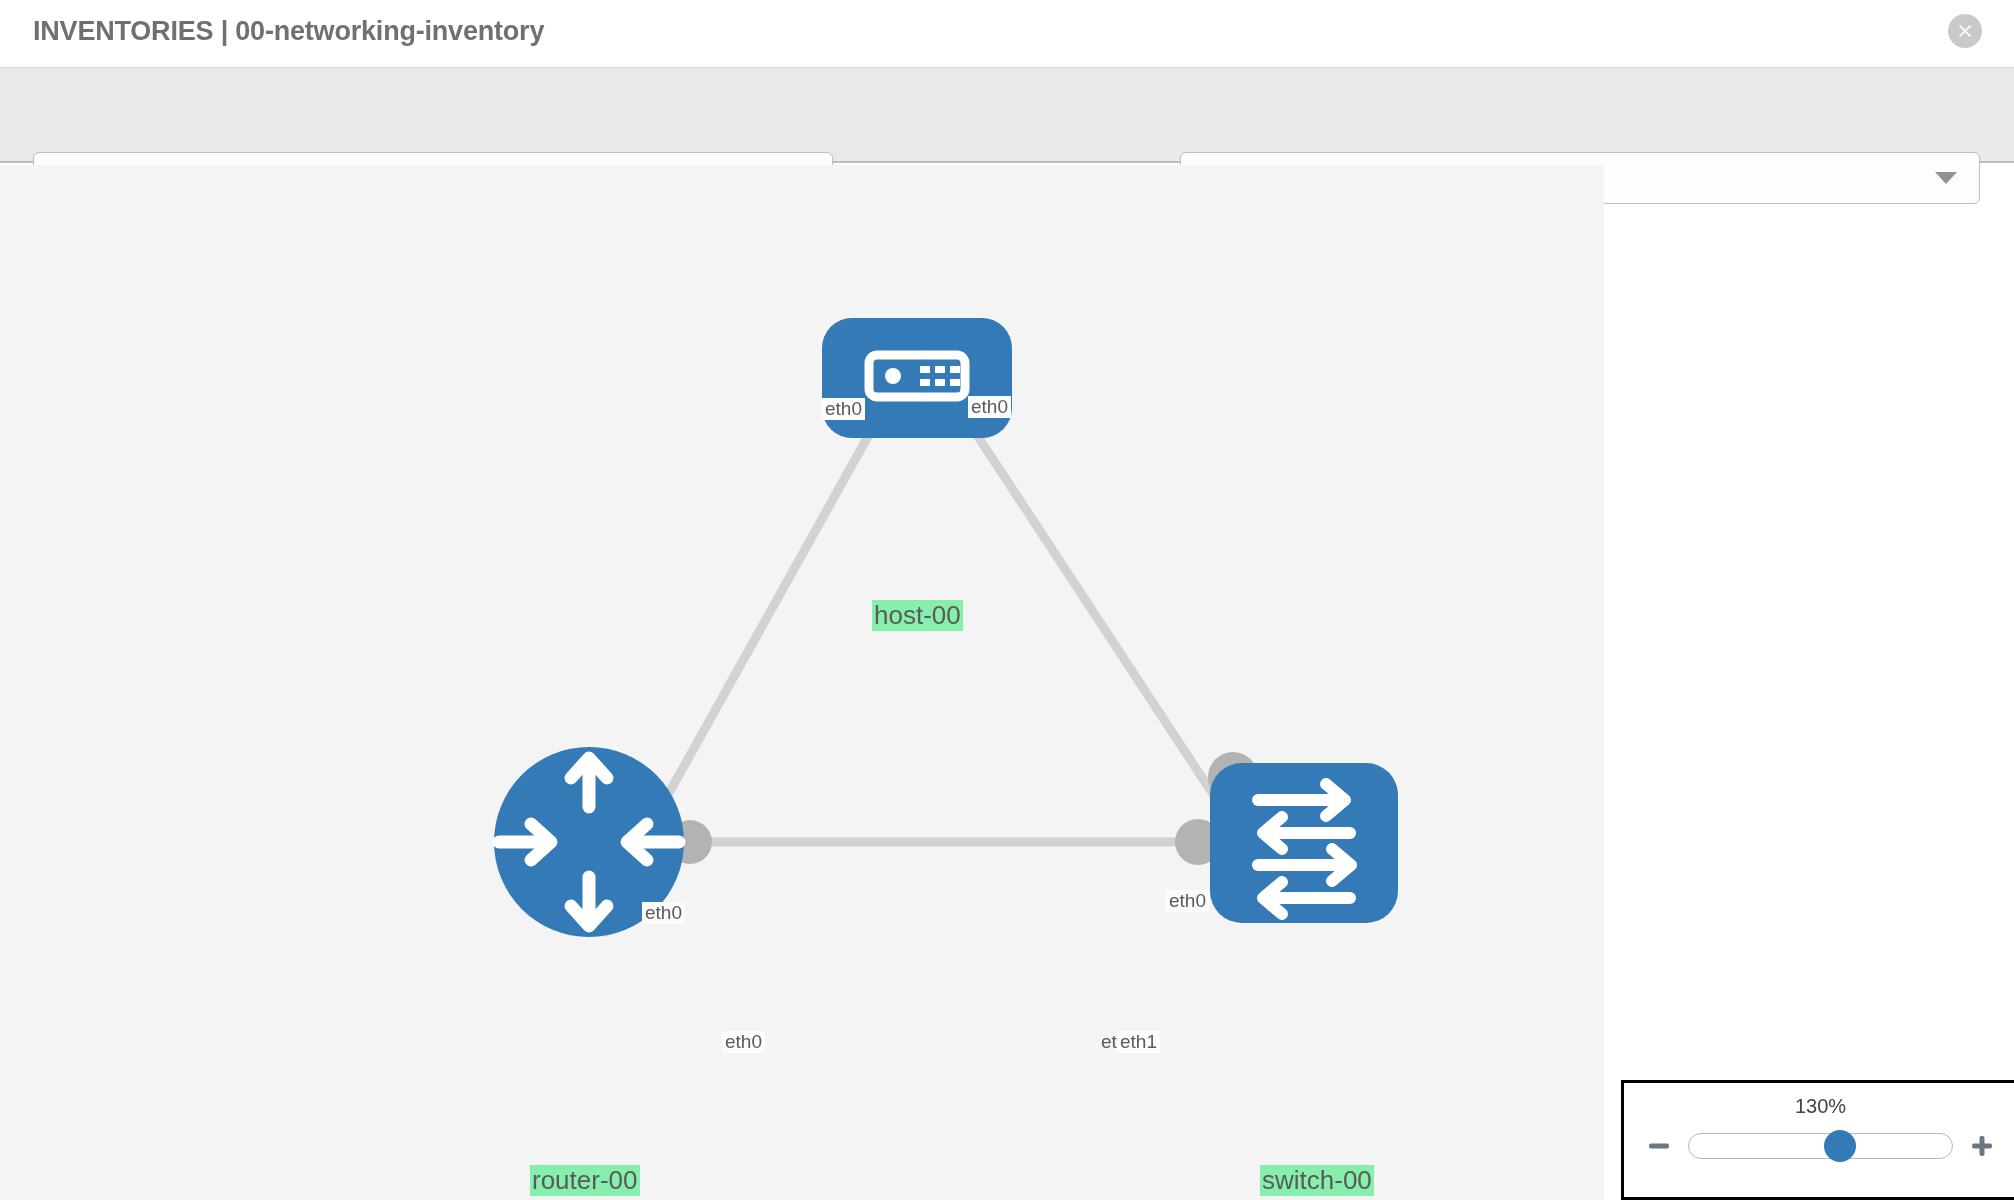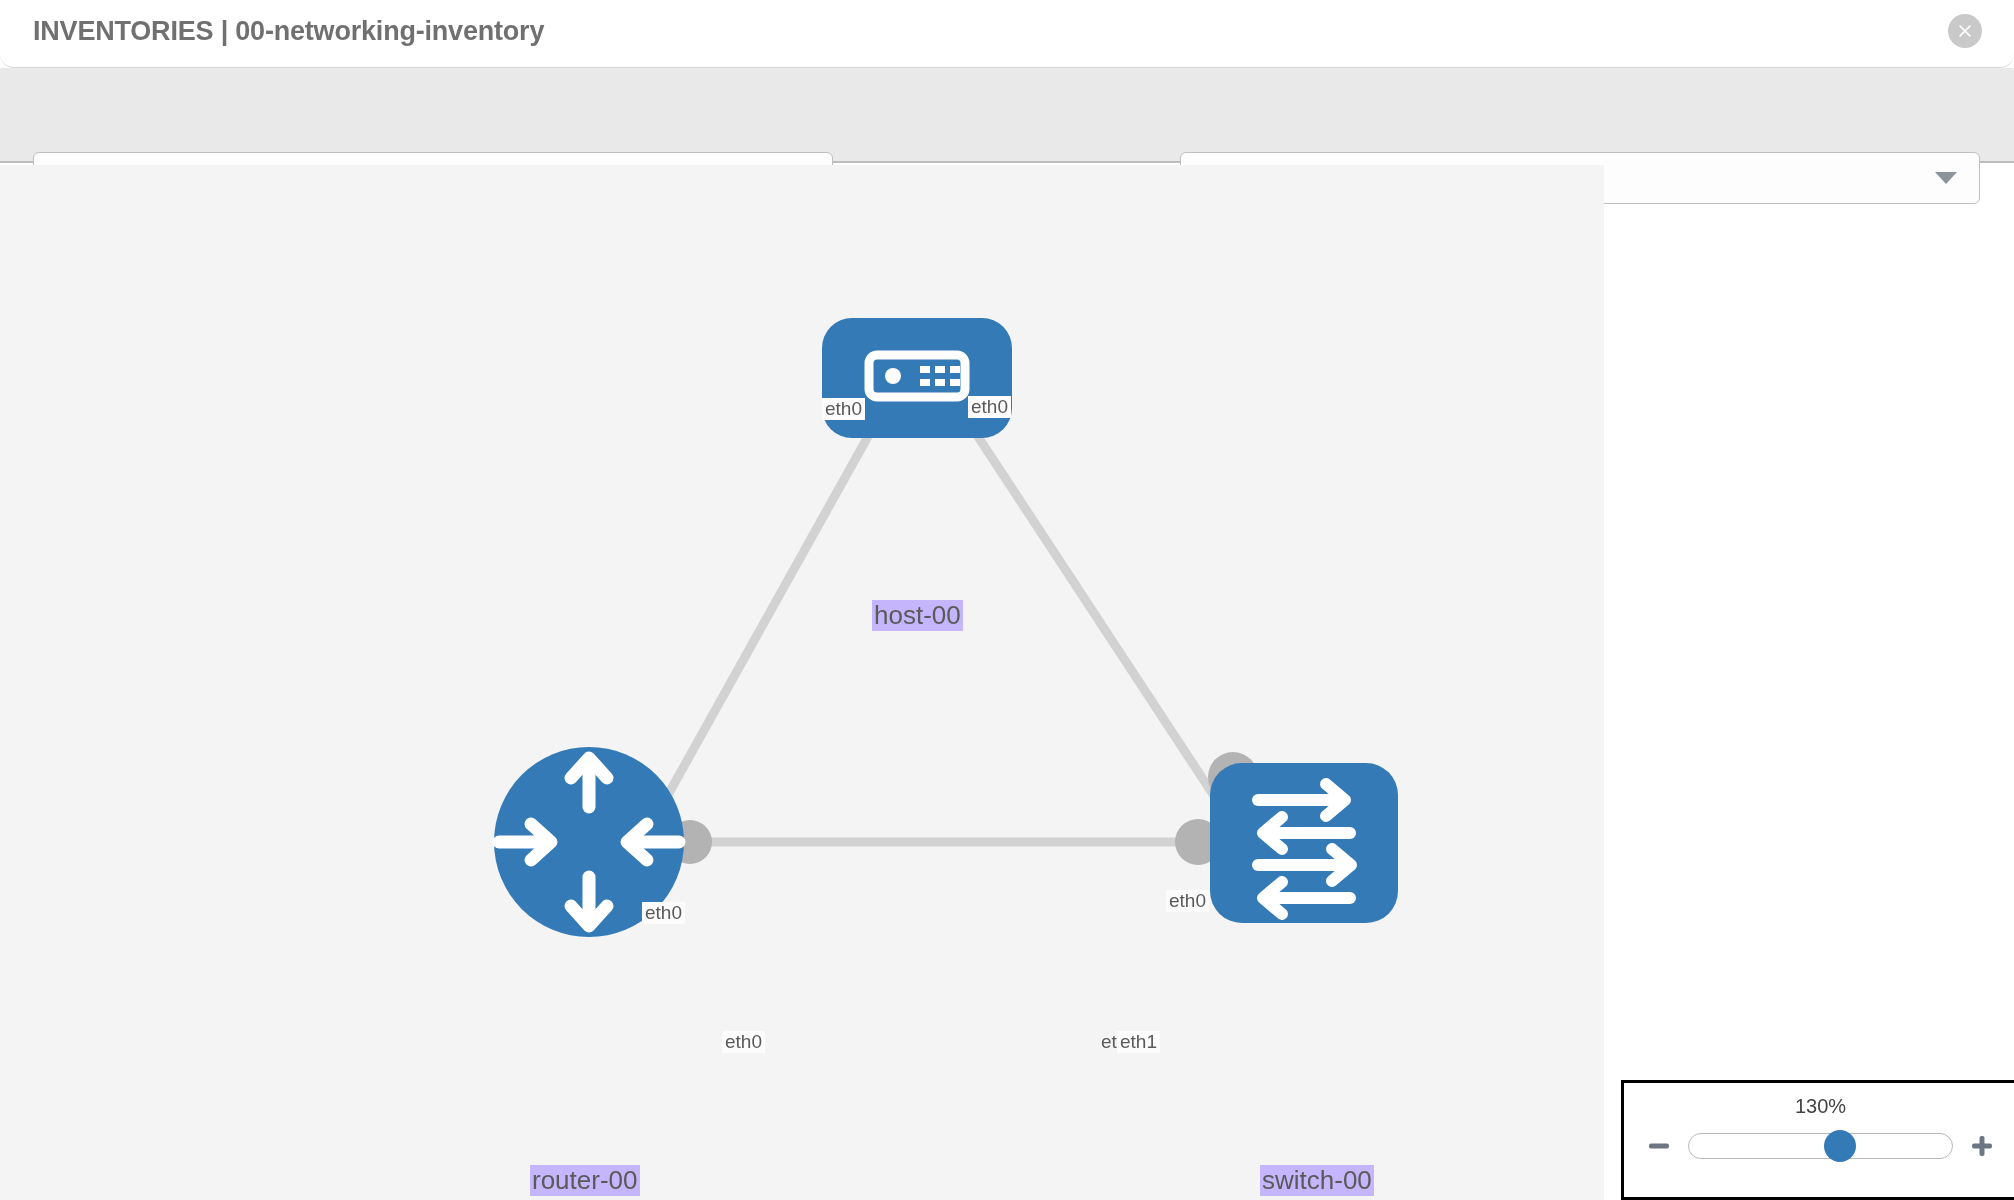--- a/index.html
+++ b/index.html
@@ -19,21 +19,20 @@
     background: #ffffff;
   }
 
   
   .header {
     position: absolute;
     top: 0; left: 0;
     width: 2014px; height: 68px;
     background: #ffffff;
     border-bottom: 1px solid #d7d7d7;
-    border-radius: 14px;
   }
   .page-title {
     position: absolute;
     left: 33px; top: 16px;
     font-size: 27px;
     font-weight: bold;
     color: #707070;
     letter-spacing: -0.2px;
     white-space: nowrap;
   }
@@ -111,21 +110,21 @@
   #topology-svg {
     position: absolute;
     top: 0; left: 0;
     width: 2014px; height: 1035px;
   }
 
   .node-label {
     position: absolute;
     font-size: 26px;
     color: #5a5a5a;
-    background: #c4b5fd;
+    background: #86efac;
     white-space: nowrap;
     padding: 0 2px;
   }
   .edge-label {
     position: absolute;
     font-size: 19px;
     color: #5a5a5a;
     background: #fcfcfc;
     white-space: nowrap;
     padding: 0 3px;

